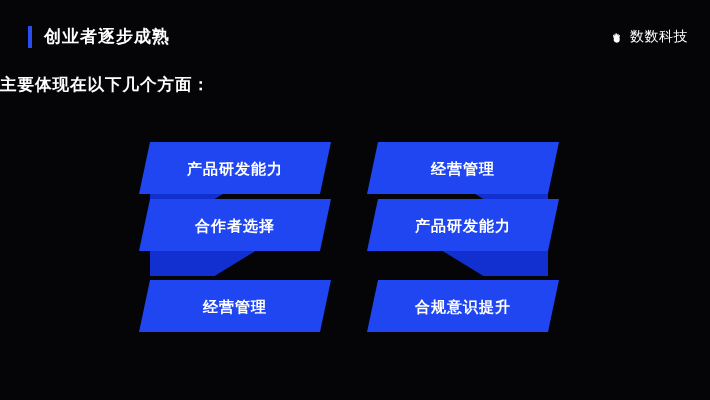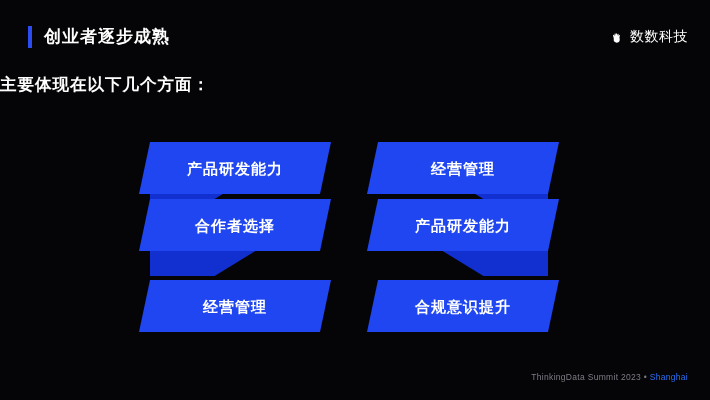--- a/index.html
+++ b/index.html
@@ -212,17 +212,14 @@
       <div class="band row1">
         <span class="band-label">产品研发能力</span>
       </div>
       <div class="band row2">
         <span class="band-label">合规意识提升</span>
       </div>
     </div>
 
   </div>
 
-  <div class="footer">
-    <span>ThinkingData Summit 2023 • </span><span class="accent">Shanghai</span>
-  </div>
 
 </div>
 
 </body></html>

